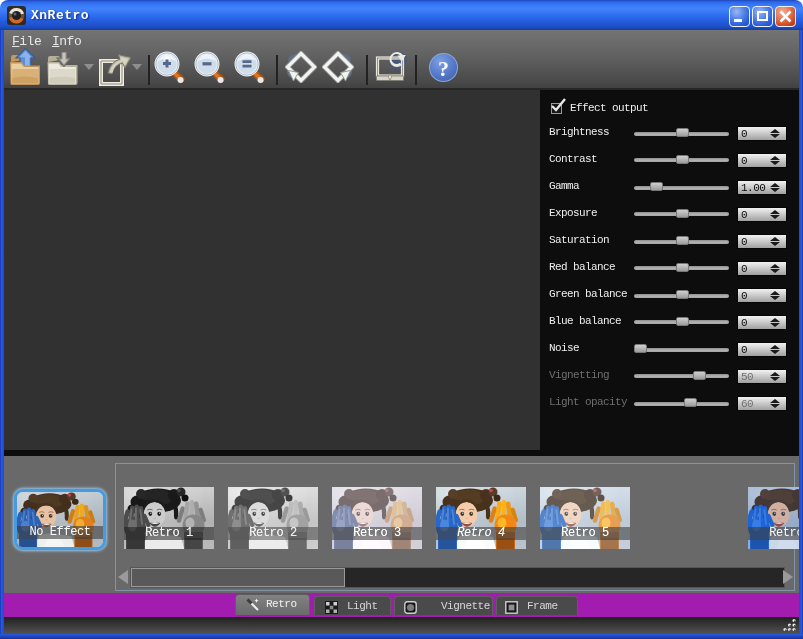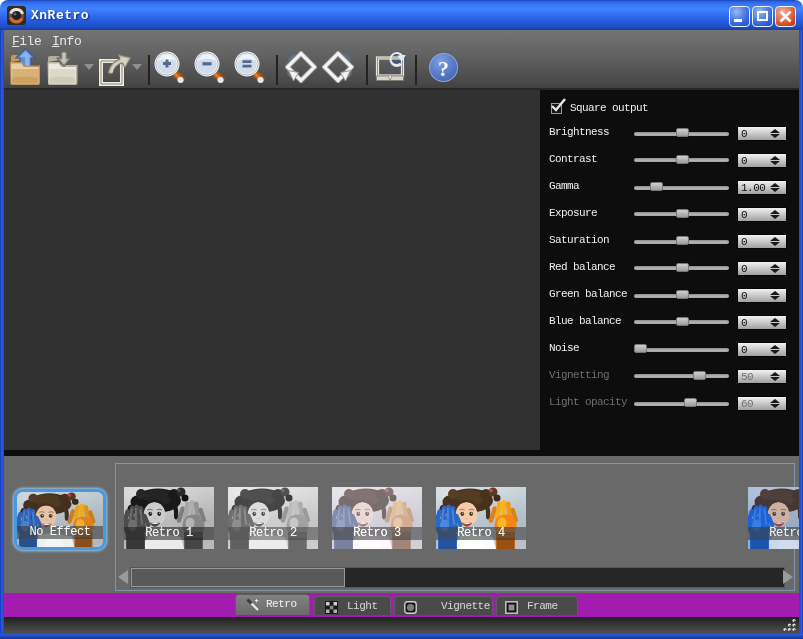--- a/index.html
+++ b/index.html
@@ -295,21 +295,21 @@
     </svg>
   </div>
 
   <div id="canvas" class="abs"></div>
   <div id="panel" class="abs">
 
     <div style="position:absolute;left:11px;top:13px;width:11px;height:11px;background:#161616;border:1px solid #9a9a9a;"></div>
     <svg style="position:absolute;left:10px;top:8px;" width="18" height="18" viewBox="0 0 18 18">
         <path d="M2 8 L6 12 L15 1" stroke="#e8e8e8" stroke-width="2.4" fill="none"></path>
       </svg>
-    <div class="plabel" style="left:30px;top:12px;">Square output</div>
+    <div class="plabel" style="left:30px;top:12px;">Effect output</div>
     <div class="plabel" style="left:9px;top:36px;">Brightness</div>
     <div class="track" style="top:42px;"></div>
     <div class="thumb" style="left:136px;top:38px;"></div>
     <div class="spin" style="top:36px;">
         <span>0</span>
         <i class="tri-up"></i>
         <i class="tri-dn"></i>
       </div>
     <div class="plabel" style="left:9px;top:63px;">Contrast</div>
     <div class="track" style="top:68px;"></div>
@@ -415,25 +415,32 @@
           </svg>
           <div class="band">Retro 2</div>
         </div>
       <div class="thumbph" style="left:216px;filter:saturate(0.45) brightness(1.1);">
           <svg width="90" height="62">
             <use href="#kid"></use>
           </svg>
           <div class="tint" style="background:rgba(228,190,228,0.34);"></div>
           <div class="band">Retro 3</div>
         </div>
-      <div class="thumbph" style="left:320px;filter:brightness(1.05) saturate(1.08);">
+      <div class="thumbph" style="left:320px;filter:brightness(1.05) saturate(1.08);font-style:italic;">
           <svg width="90" height="62">
             <use href="#kid"></use>
           </svg>
           <div class="band">Retro 4</div>
+        </div>
+      <div class="thumbph" style="left:424px;filter:brightness(1.08) saturate(0.95);">
+          <svg width="90" height="62">
+            <use href="#kid"></use>
+          </svg>
+          <div class="tint" style="background:rgba(195,215,238,0.22);"></div>
+          <div class="band">Retro 5</div>
         </div>
       <div class="thumbph" style="left:632px;filter:saturate(1.35) brightness(0.98);">
           <svg width="90" height="62">
             <use href="#kid"></use>
           </svg>
           <div class="tint" style="background:rgba(70,110,200,0.16);"></div>
           <div class="band">Retro 7</div>
         </div>
       <div id="hscroll">
         <div style="position:absolute;left:2px;top:3px;width:0;height:0;border-top:7px solid transparent;border-bottom:7px solid transparent;border-right:10px solid #9a9a9a;"></div>

